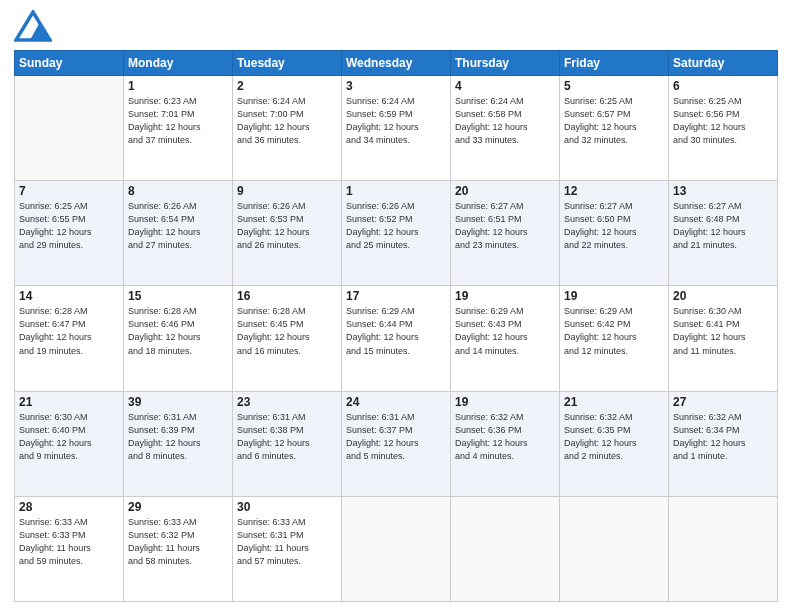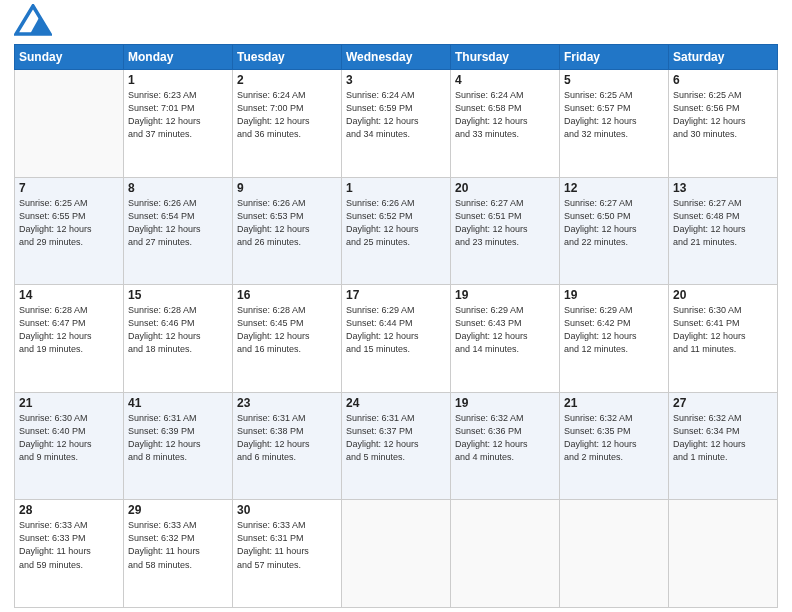--- a/index.html
+++ b/index.html
@@ -6,21 +6,21 @@
     body {
       width: 792px;
       height: 612px;
       background: #fff;
       font-family: Arial, sans-serif;
       overflow: hidden;
     }
     .page {
       width: 792px;
       height: 612px;
-      padding: 4px 14px;
+      padding: 10px 14px;
       display: flex;
       flex-direction: column;
     }
     .header {
       display: flex;
       justify-content: space-between;
       align-items: flex-start;
       margin-bottom: 6px;
     }
     .logo-blue-bar {
@@ -279,21 +279,21 @@
         </tr>
         <tr class="row-alt">
           <td>
             <span class="day-number">21</span>
             <div class="day-info" style="white-space: pre-line;">Sunrise: 6:30 AM
 Sunset: 6:40 PM
 Daylight: 12 hours
 and 9 minutes.</div>
           </td>
           <td>
-            <span class="day-number">41</span>
+            <span class="day-number">39</span>
             <div class="day-info" style="white-space: pre-line;">Sunrise: 6:31 AM
 Sunset: 6:39 PM
 Daylight: 12 hours
 and 8 minutes.</div>
           </td>
           <td>
             <span class="day-number">23</span>
             <div class="day-info" style="white-space: pre-line;">Sunrise: 6:31 AM
 Sunset: 6:38 PM
 Daylight: 12 hours

